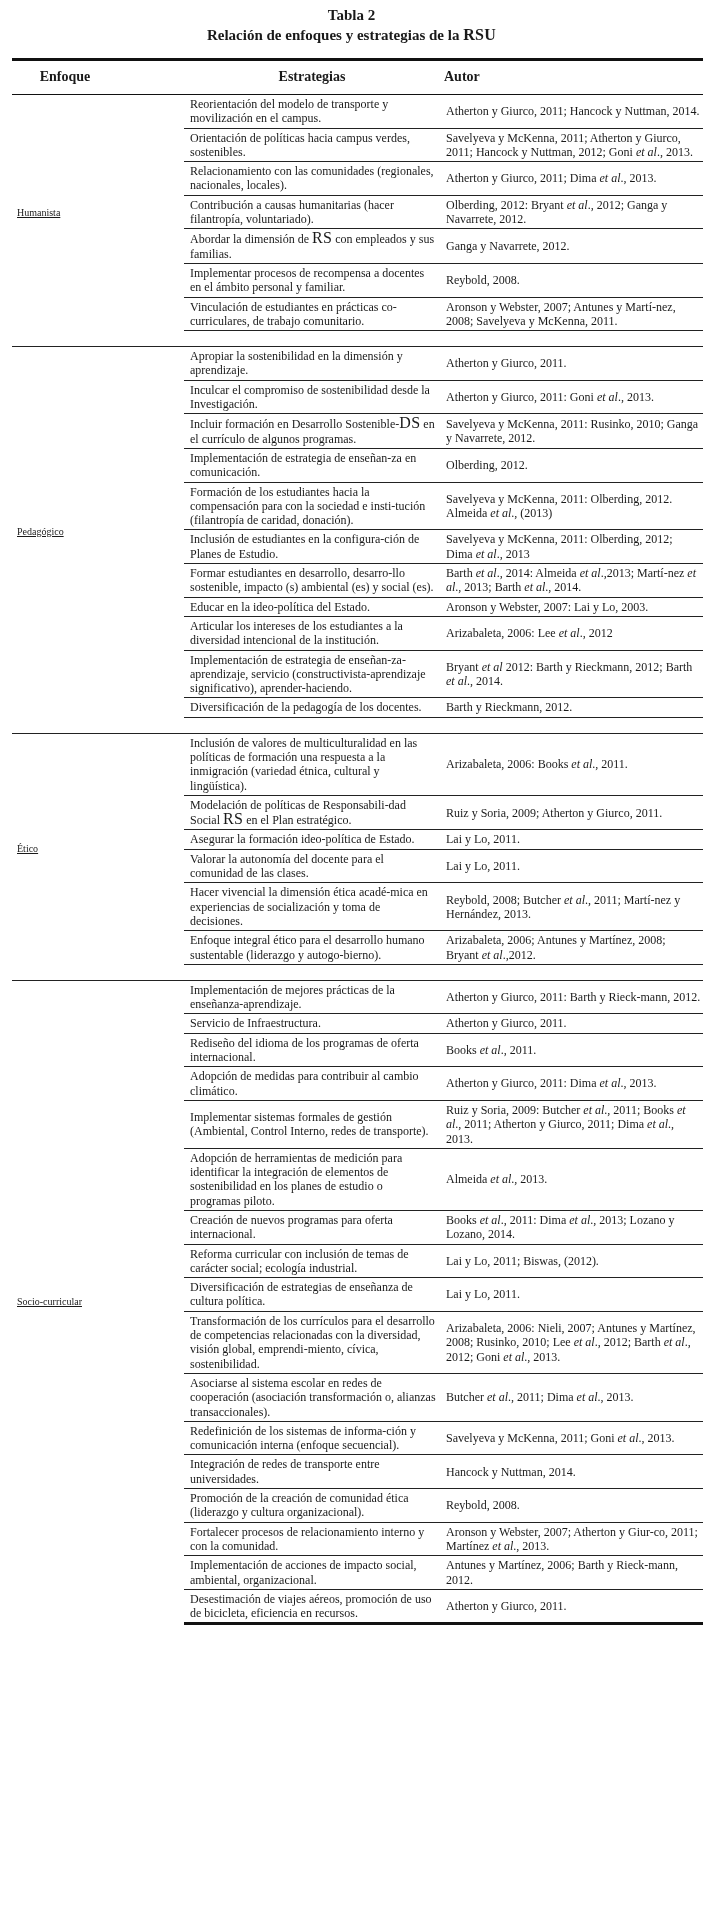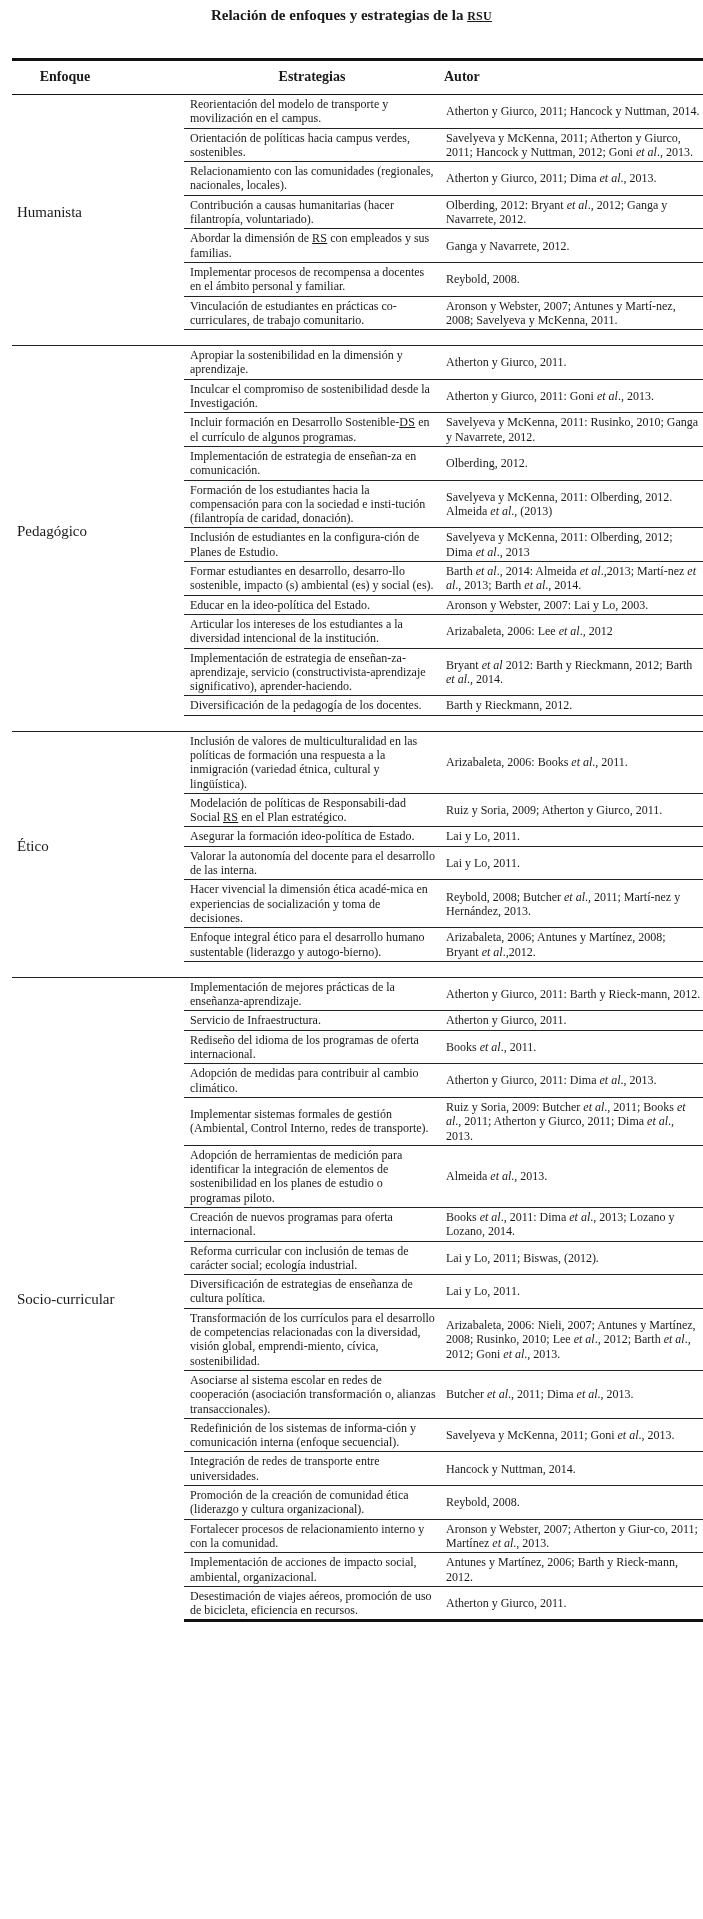--- a/index.html
+++ b/index.html
@@ -13,21 +13,21 @@
   }
   .caption {
     text-align: center;
     font-weight: bold;
     font-size: 15px;
     line-height: 20px;
     padding-top: 5px;
   }
   .caption .title { display: block; }
   .caption .subtitle { display: block; }
-  .sc { font-variant: small-caps; font-size: 12px; letter-spacing: 0.3px; text-decoration: underline; }
+  .sc { font-variant: small-caps; font-size: 16px; letter-spacing: 0.3px; }
   .tbl {
     position: absolute;
     left: 12px;
     top: 58px;
     width: 693px;
     border-collapse: collapse;
   }
   table { border-collapse: collapse; width: 100%; table-layout: fixed; }
   col.c1 { width: 172px; }
   col.c2 { width: 256px; }
@@ -41,30 +41,31 @@
   }
   thead th.h1 { text-align: center; padding-right: 70px; }
   thead th.h2 { text-align: center; }
   thead th.h3 { text-align: left; }
   td {
     font-size: 12px;
     line-height: 14.3px;
     vertical-align: middle;
     padding: 2px 4px 2px 6px;
   }
-  td.enf { padding-left: 5px; font-size: 15px; }
+  td.enf { padding-left: 5px; font-size: 10px; text-decoration: underline; }
   td.est, td.aut { border-bottom: 1.5px solid #222; }
   tr.spacer td { height: 15px; padding: 0; border-bottom: 1.5px solid #222; }
   tr.final td { border-bottom: 3px solid #111; }
   em { font-style: italic; font-family: Liberation Serif, serif; }
 </style>
 </head>
 <body>
 
 <div class="caption">
+  <span class="title">Tabla 2</span>
   <span class="subtitle"><span>Relación de enfoques y estrategias de la </span><span class="sc">RSU</span></span>
 </div>
 
 <div class="tbl">
   <table>
     <colgroup>
         <col class="c1">
         <col class="c2">
         <col class="c3">
       </colgroup>
@@ -163,21 +164,21 @@
         </tr>
         <tr>
           <td class="est">Modelación de políticas de Responsabili-dad Social <span class="sc">RS</span> en el Plan estratégico.</td>
           <td class="aut">Ruiz y Soria, 2009; Atherton y Giurco, 2011.</td>
         </tr>
         <tr>
           <td class="est">Asegurar la formación ideo-política de Estado.</td>
           <td class="aut">Lai y Lo, 2011.</td>
         </tr>
         <tr>
-          <td class="est">Valorar la autonomía del docente para el desarrollo de las interna.</td>
+          <td class="est">Valorar la autonomía del docente para el comunidad de las clases.</td>
           <td class="aut">Lai y Lo, 2011.</td>
         </tr>
         <tr>
           <td class="est">Hacer vivencial la dimensión ética acadé-mica en experiencias de socialización y toma de decisiones.</td>
           <td class="aut">Reybold, 2008; Butcher <em>et al</em>., 2011; Martí-nez y Hernández, 2013.</td>
         </tr>
         <tr>
           <td class="est">Enfoque integral ético para el desarrollo humano sustentable (liderazgo y autogo-bierno).</td>
           <td class="aut">Arizabaleta, 2006; Antunes y Martínez, 2008; Bryant <em>et al</em>.,2012.</td>
         </tr>

